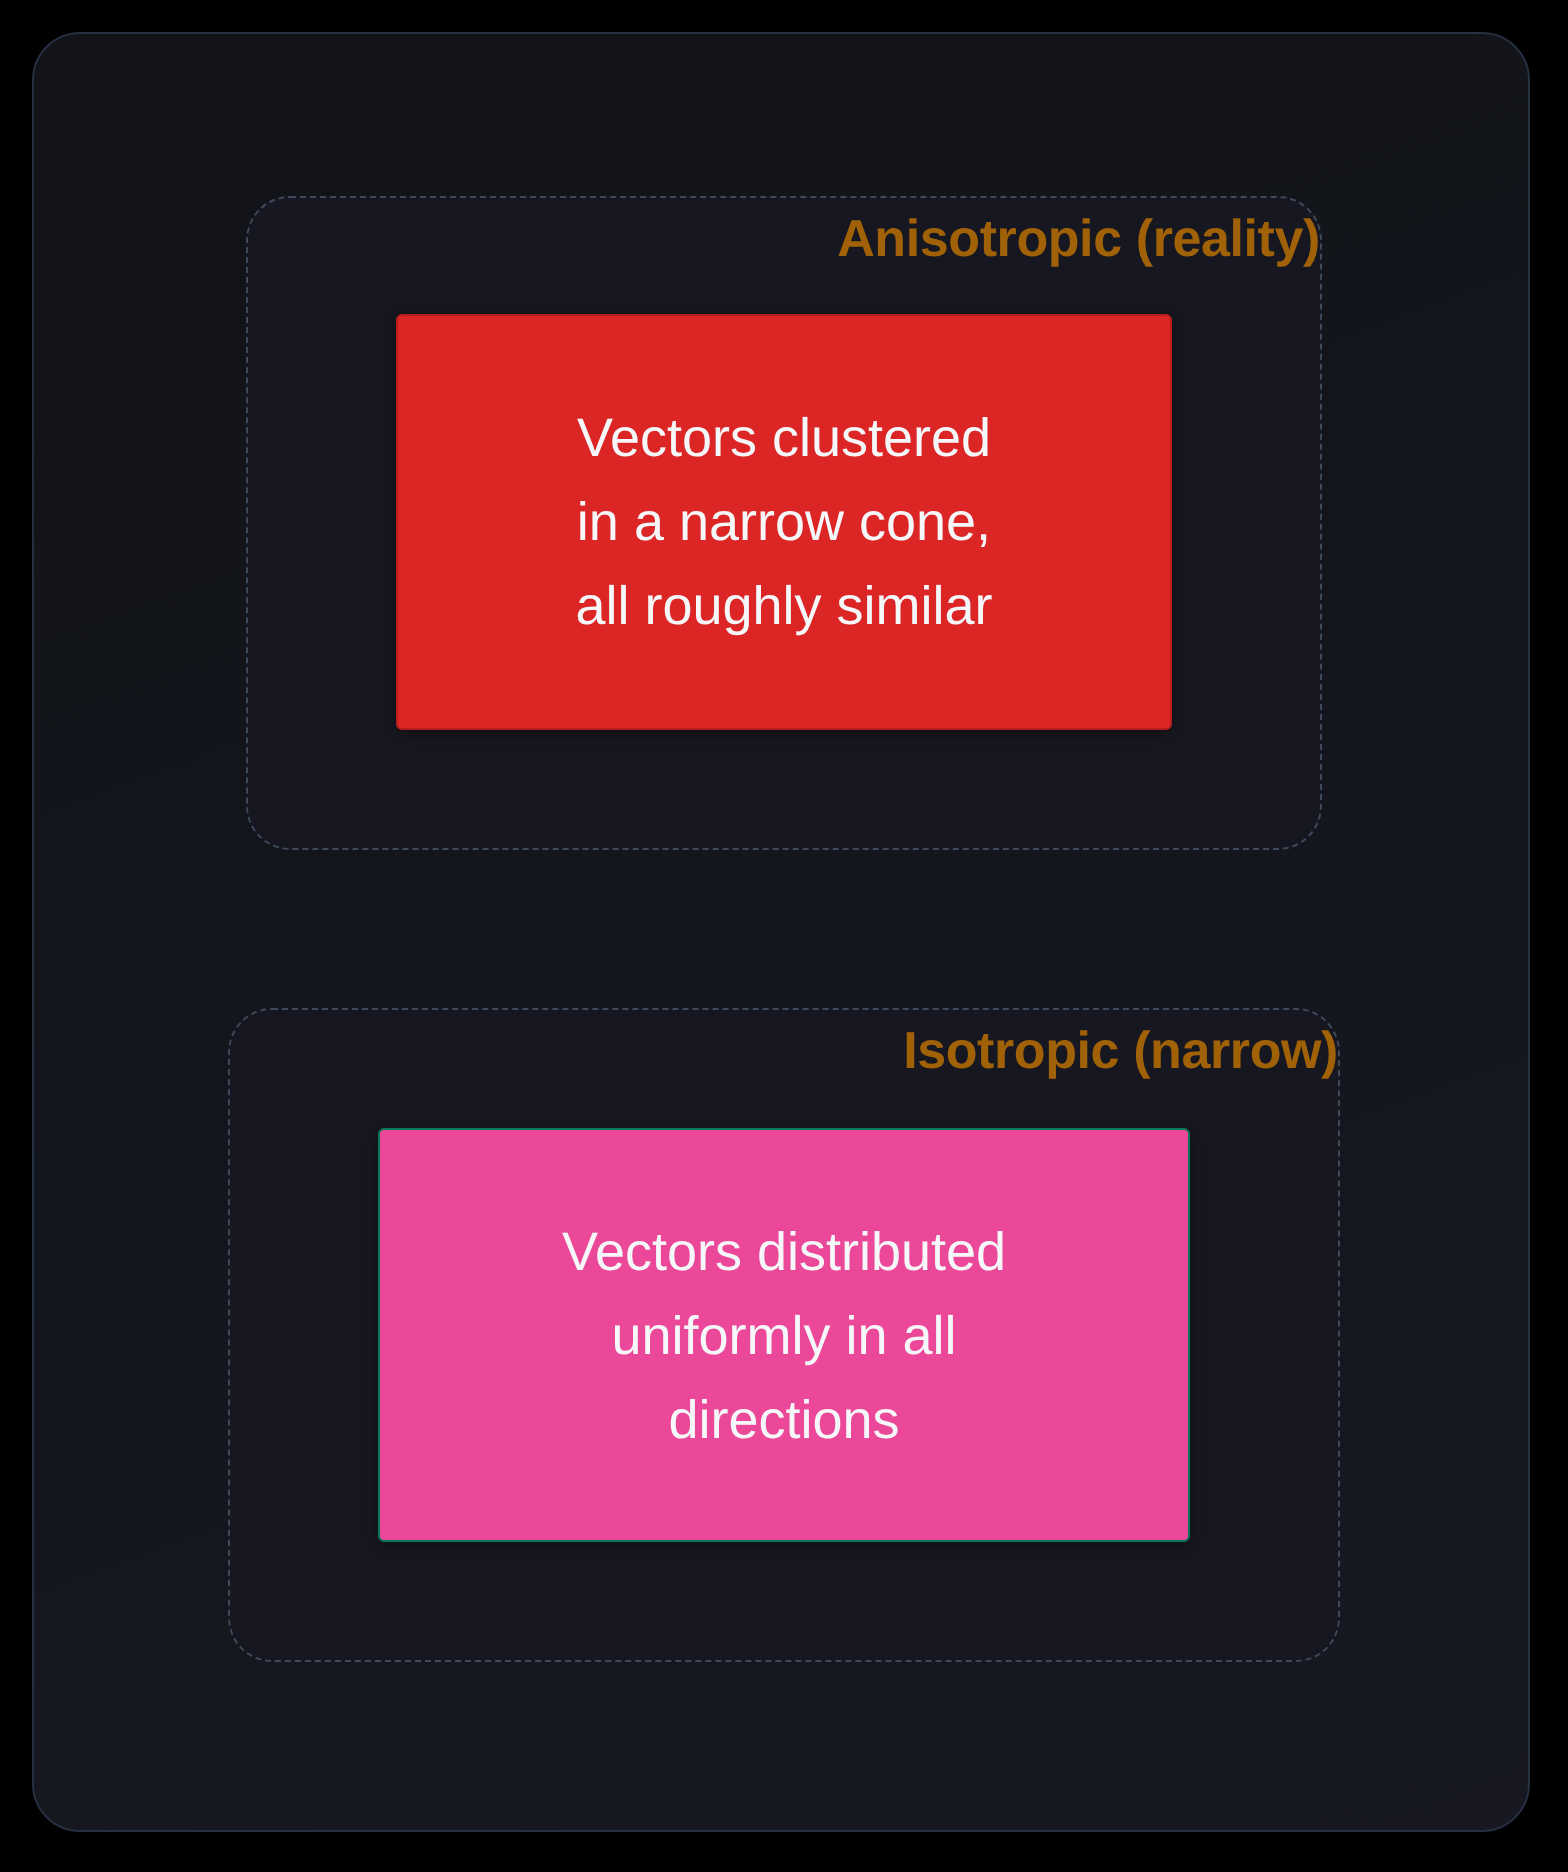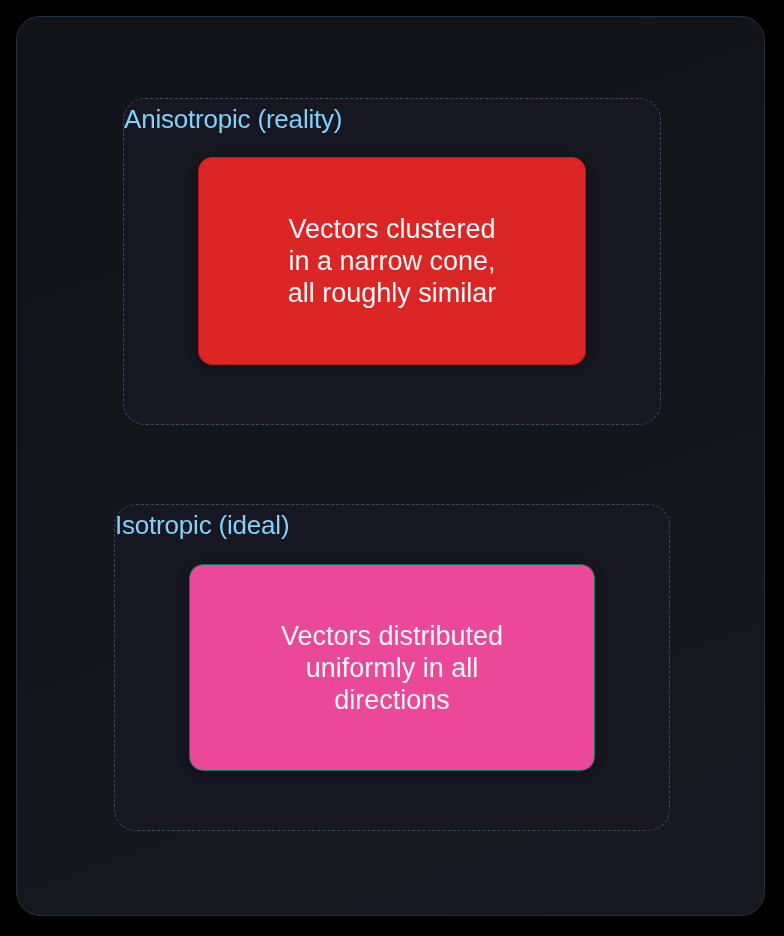--- a/index.html
+++ b/index.html
@@ -26,37 +26,37 @@
       position: absolute;
       border: 1.5px dashed #3e4a5c;
       border-radius: 22px;
       background: #161720;
       box-sizing: border-box;
     }
     .subgraph-title {
       position: absolute;
       left: 0;
       right: 0;
-      text-align: left;
-      color: #7dd3fc;
-      font-weight: normal;
+      text-align: right;
+      color: #a16207;
+      font-weight: bold;
       font-size: 26px;
       letter-spacing: -0.2px;
     }
     .node {
       position: absolute;
-      border-radius: 14px;
+      border-radius: 3px;
       box-sizing: border-box;
       display: flex;
       align-items: center;
       justify-content: center;
       text-align: center;
       color: #f6f7f9;
       font-size: 27px;
-      line-height: 32px;
+      line-height: 42px;
       white-space: pre-line;
       box-shadow: 0 2px 8px rgba(0,0,0,0.35);
     }
     .node-red {
       background: #dc2626;
       border: 1.5px solid #b91c1c;
     }
     .node-green {
       background: #ec4899;
       border: 1.5px solid #047857;
@@ -68,17 +68,17 @@
 <div class="card"></div>
 
 <div class="subgraph" style="left:123px; top:98px; width:538px; height:327px;">
   <div class="subgraph-title" style="top:5px;">Anisotropic (reality)</div>
 </div>
 <div class="node node-red" style="left:198px; top:157px; width:388px; height:208px;">Vectors clustered
 in a narrow cone,
 all roughly similar</div>
 
 <div class="subgraph" style="left:114px; top:504px; width:556px; height:327px;">
-  <div class="subgraph-title" style="top:5px;">Isotropic (ideal)</div>
+  <div class="subgraph-title" style="top:5px;">Isotropic (narrow)</div>
 </div>
 <div class="node node-green" style="left:189px; top:564px; width:406px; height:207px;">Vectors distributed
 uniformly in all
 directions</div>
 
 </body></html>

